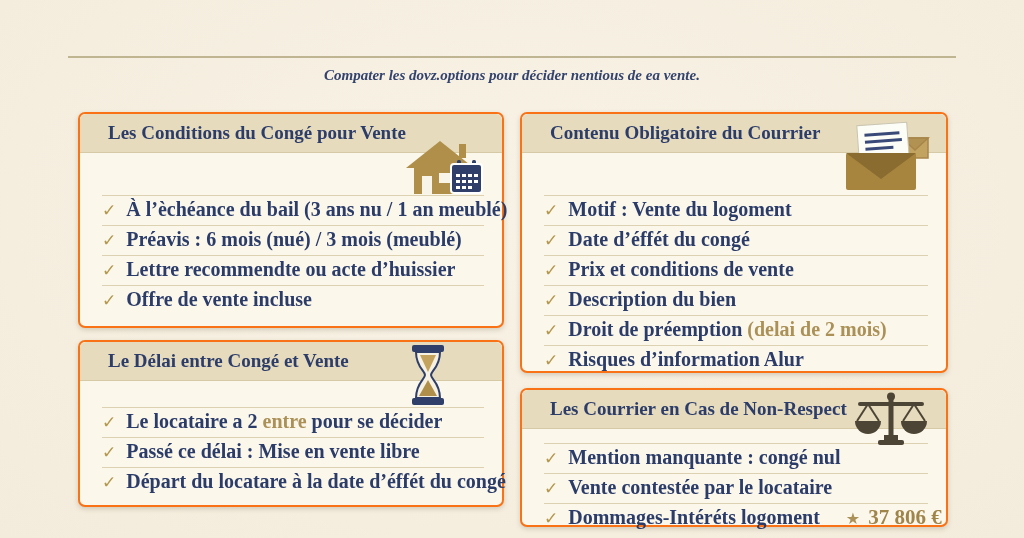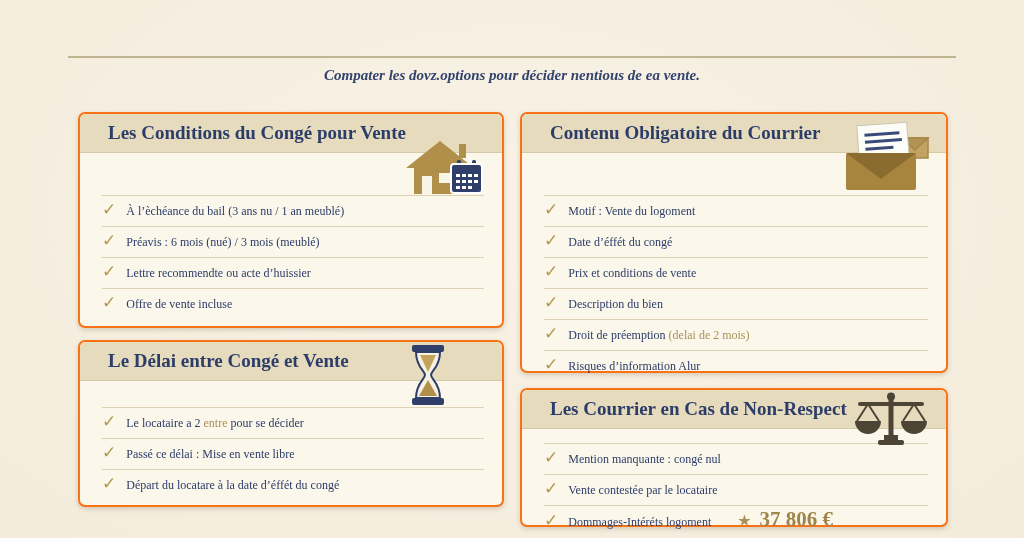--- a/index.html
+++ b/index.html
@@ -56,21 +56,21 @@
   .card-4 .list{margin-top:14px;}
   .item{
     border-top:1px solid #dcd1b1;
     padding:4px 0 5px 0;line-height:19px;
     white-space:nowrap;
   }
   .check{
     color:#b3984e;font-weight:bold;font-size:17px;margin-right:10px;
     font-family:"DejaVu Sans",sans-serif;
   }
-  .seg{font-size:12px;font-weight:normal;}
+  .seg{font-size:20px;font-weight:bold;}
   .navy{color:#2c3c69;}
   .gold{color:#ab9157;}
   .star{color:#ab9157;font-size:16px;margin-left:26px;font-family:"DejaVu Sans",sans-serif;}
   .amount{color:#a0854a;font-size:21px;font-weight:bold;margin-left:8px;line-height:19px;margin-top:19px;}
 </style>
 </head>
 <body>
 
 <div class="page">
 

